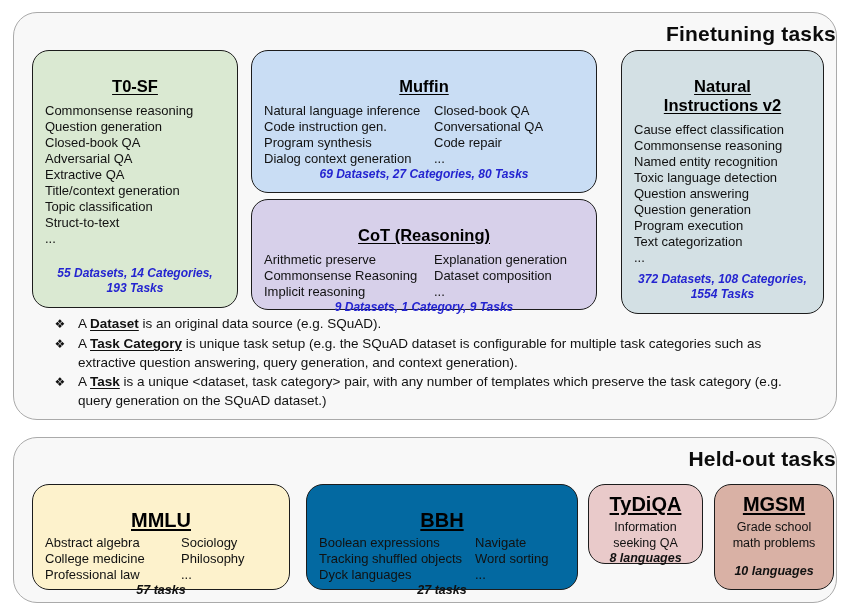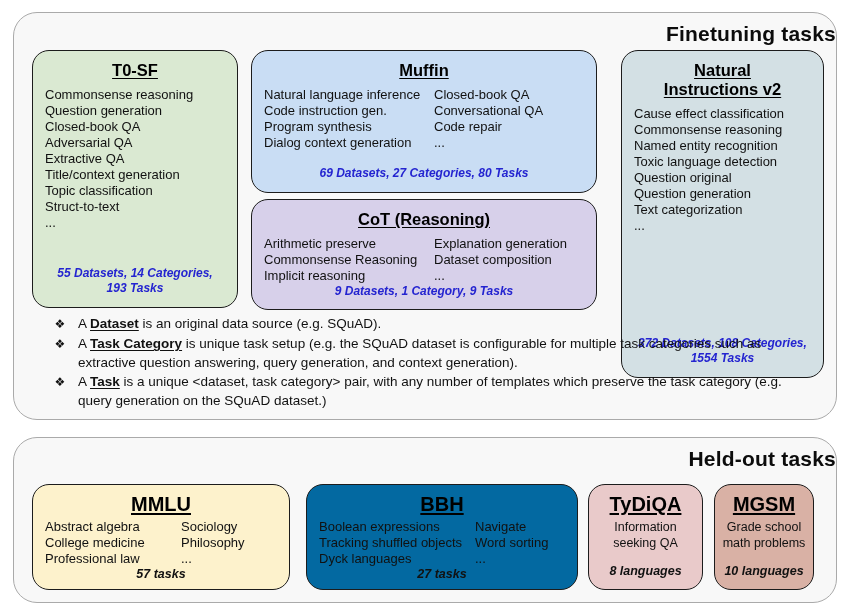--- a/index.html
+++ b/index.html
@@ -14,55 +14,55 @@
   }
   #panel-finetuning { left:13px; top:12px; width:824px; height:408px; }
   #panel-heldout   { left:13px; top:437px; width:824px; height:166px; }
   .panel-title {
     text-align:right; font-weight:bold; font-size:21px; margin-top:9px;
     letter-spacing:0.2px; color:#0c0c0c;
   }
   .box {
     position:absolute; border:1.6px solid #1c1c1c; border-radius:17px;
     box-sizing:border-box; display:flex; flex-direction:column;
-    padding:8px 12px 11px 12px;
+    padding:24px 12px 11px 12px;
   }
   .box-title {
     text-align:center; font-weight:bold; font-size:16.5px;
     text-decoration:underline; text-underline-offset:2px; color:#000;
     margin:2px 0 7px 0; line-height:19px;
   }
   .li { font-size:13px; line-height:16px; white-space:nowrap; }
   .cols { display:flex; }
   .count {
     text-align:center; font-weight:bold; font-style:italic;
     font-size:12px; line-height:15px; margin-top:auto;
   }
   .blue { color:#2424d0; }
 
   
   #box-t0sf   { left:18px;  top:37px;  width:206px; height:258px; background:#dae9d2; }
   #box-muffin { left:237px; top:37px;  width:346px; height:143px; background:#c9ddf4; }
   #box-cot    { left:237px; top:186px; width:346px; height:111px; background:#d7d0ea; }
-  #box-niv2   { left:607px; top:37px;  width:203px; height:328px; background:#d3e0e4; }
+  #box-niv2   { left:607px; top:37px;  width:203px; height:264px; background:#d3e0e4; }
   #box-muffin .c1 { width:170px; }
   #box-cot .c1    { width:170px; }
 
   
   #bullets { position:absolute; left:28px; top:301px; right:18px; }
   .bullet { display:flex; font-size:13.5px; line-height:19px; }
   .bullet .glyph { flex:none; width:36px; text-align:center; font-size:12px; padding-top:1px; }
   .bullet .text { flex:1; }
   .term { font-weight:bold; text-decoration:underline; text-underline-offset:2px; }
 
   
   #box-mmlu   { left:18px;  top:46px; width:258px; height:106px; background:#fdf2cc; }
   #box-bbh    { left:292px; top:46px; width:272px; height:106px; background:#0369a1; }
-  #box-tydiqa { left:574px; top:46px; width:115px; height:106px; background:#e9caca; padding:8px 16px 10px; }
-  #box-mgsm   { left:700px; top:46px; width:100px; height:106px; background:#d9b1a5; padding:8px 5px 10px; }
+  #box-tydiqa { left:574px; top:46px; width:115px; height:80px; background:#e9caca; padding:8px 16px 10px; }
+  #box-mgsm   { left:700px; top:46px; width:120px; height:106px; background:#d9b1a5; padding:8px 5px 10px; }
   #box-mmlu .c1 { width:136px; }
   #box-bbh  .c1 { width:156px; }
   .ho-title { font-size:20px; margin-bottom:5px; }
   .ho-count { color:#111; font-size:12.5px; }
   .centerline { display:block; text-align:center; font-size:12.5px; line-height:16px; }
 </style>
 </head>
 <body>
 
 <div class="panel" id="panel-finetuning">
@@ -126,22 +126,23 @@
   <div class="box" id="box-niv2">
     <div class="box-title">
       <span style="display:block">Natural</span>
       <span style="display:block">Instructions v2</span>
     </div>
     <div>
       <div class="li">Cause effect classification</div>
       <div class="li">Commonsense reasoning</div>
       <div class="li">Named entity recognition</div>
       <div class="li">Toxic language detection</div>
-      <div class="li">Question original</div>
+      <div class="li">Question answering</div>
       <div class="li">Question generation</div>
+      <div class="li">Program execution</div>
       <div class="li">Text categorization</div>
       <div class="li">...</div>
     </div>
     <div class="count blue">
       <span style="display:block">372 Datasets, 108 Categories,</span>
       <span style="display:block">1554 Tasks</span>
     </div>
   </div>
 
   <div id="bullets">

